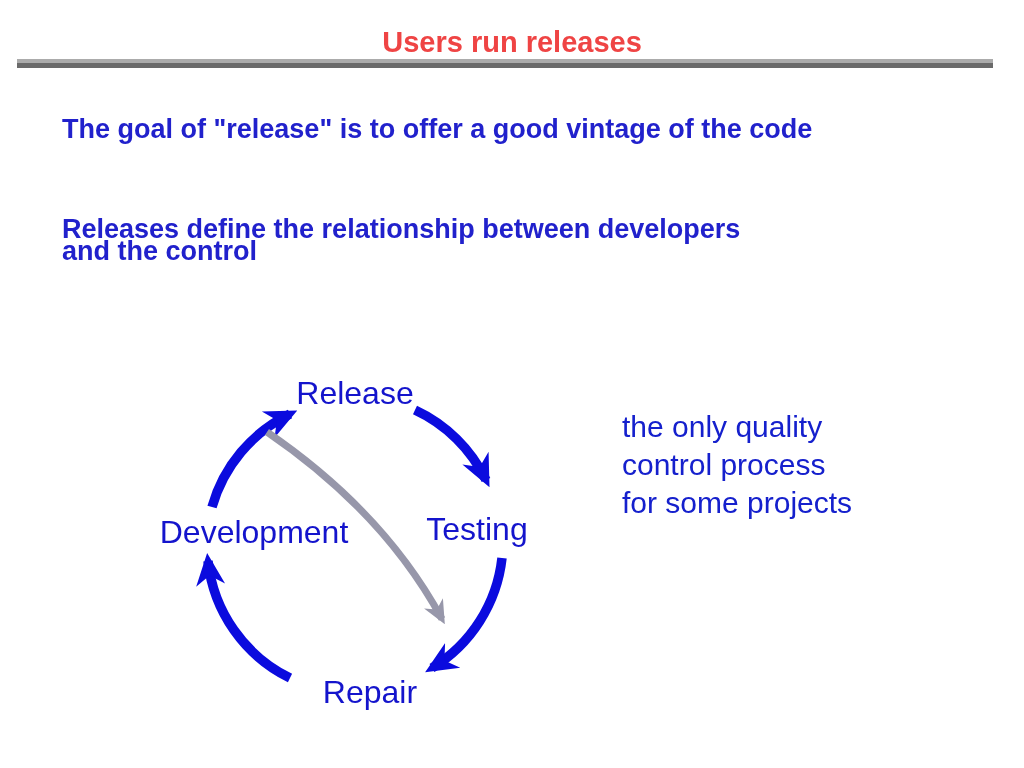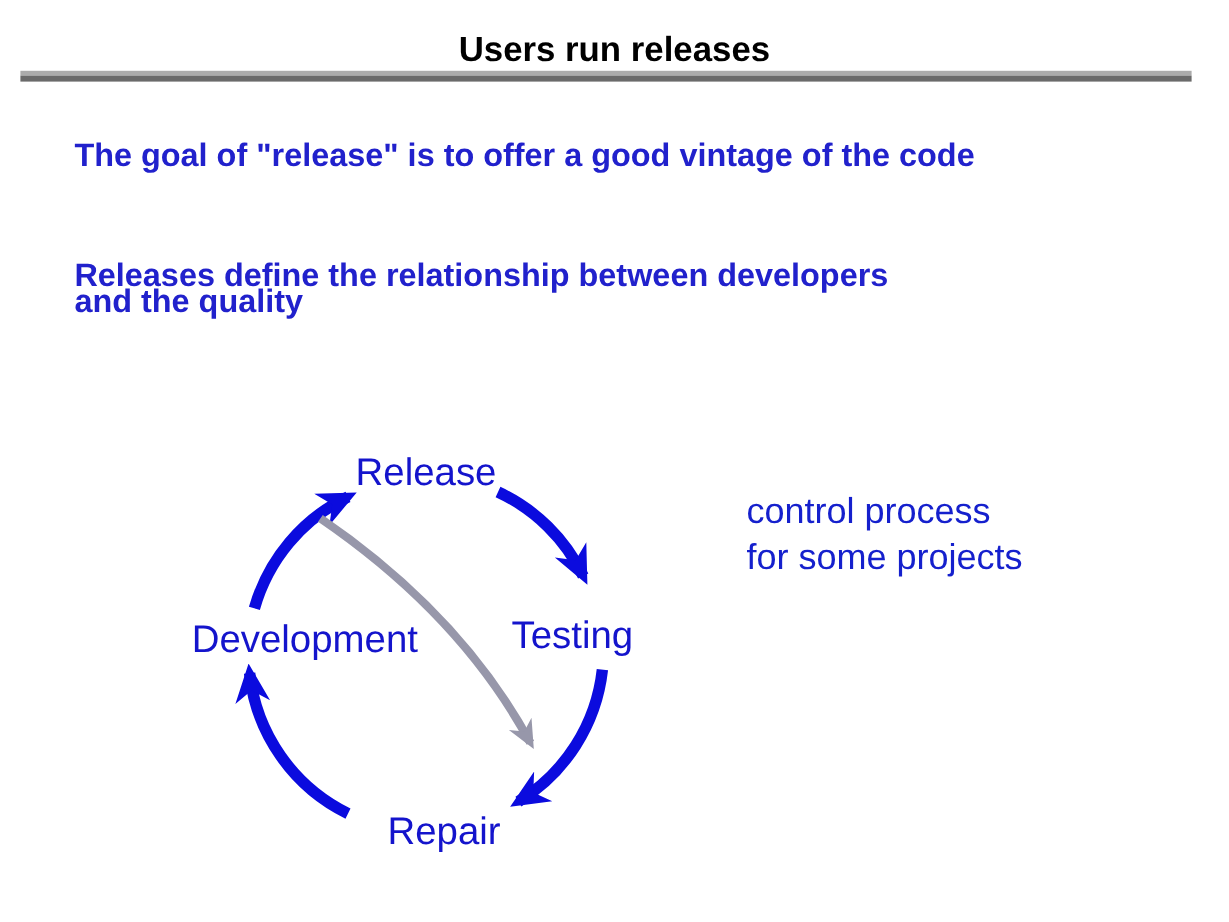--- a/index.html
+++ b/index.html
@@ -11,21 +11,21 @@
     overflow: hidden;
     font-family: "Liberation Sans", sans-serif;
   }
   .title {
     position: absolute;
     left: 0; top: 26px;
     width: 1024px;
     text-align: center;
     font-size: 29px;
     font-weight: 700;
-    color: #000000;
+    color: #ef4444;
     letter-spacing: 0px;
   }
   .rule-light {
     position: absolute;
     left: 17px; top: 59px;
     width: 976px; height: 4px;
     background: #ababab;
   }
   .rule-dark {
     position: absolute;
@@ -69,21 +69,21 @@
 <body>
 
 <div id="slide">
 
   <div class="title">Users run releases</div>
   <div class="rule-light"></div>
   <div class="rule-dark"></div>
 
   <div class="intro-line intro-1">The goal of "release" is to offer a good vintage of the code</div>
   <div class="intro-line intro-2">Releases define the relationship between developers</div>
-  <div class="intro-line intro-3">and the quality</div>
+  <div class="intro-line intro-3">and the control</div>
 
   <svg id="cycle-svg" viewBox="0 0 460 380">
     <defs>
       <marker id="head-blue" viewBox="0 0 10 10" markerWidth="3.4" markerHeight="3.4" refX="7.5" refY="5" orient="auto">
         <path d="M0,0.5 L10,5 L0,9.5 L3,5 Z" fill="#0b0bde"></path>
       </marker>
       <marker id="head-gray" viewBox="0 0 10 10" markerWidth="3.4" markerHeight="3.4" refX="7.5" refY="5" orient="auto">
         <path d="M0,0.5 L10,5 L0,9.5 L3,5 Z" fill="#9797aa"></path>
       </marker>
     </defs>
@@ -95,20 +95,21 @@
 
     <path d="M147,74 Q264,154 322,261" fill="none" stroke="#9797aa" stroke-width="7" marker-end="url(#head-gray)"></path>
 
     <text class="cycle-label" x="235" y="46" text-anchor="middle">Release</text>
     <text class="cycle-label" x="357" y="182" text-anchor="middle">Testing</text>
     <text class="cycle-label" x="134" y="185" text-anchor="middle">Development</text>
     <text class="cycle-label" x="250" y="345" text-anchor="middle">Repair</text>
   </svg>
 
   <div class="note note-blue">
+    <span>the only quality</span>
     <span>control process</span>
     <span>for some projects</span>
   </div>
 
   <div class="note note-gray">
   </div>
 
 </div>
 
 </body></html>

